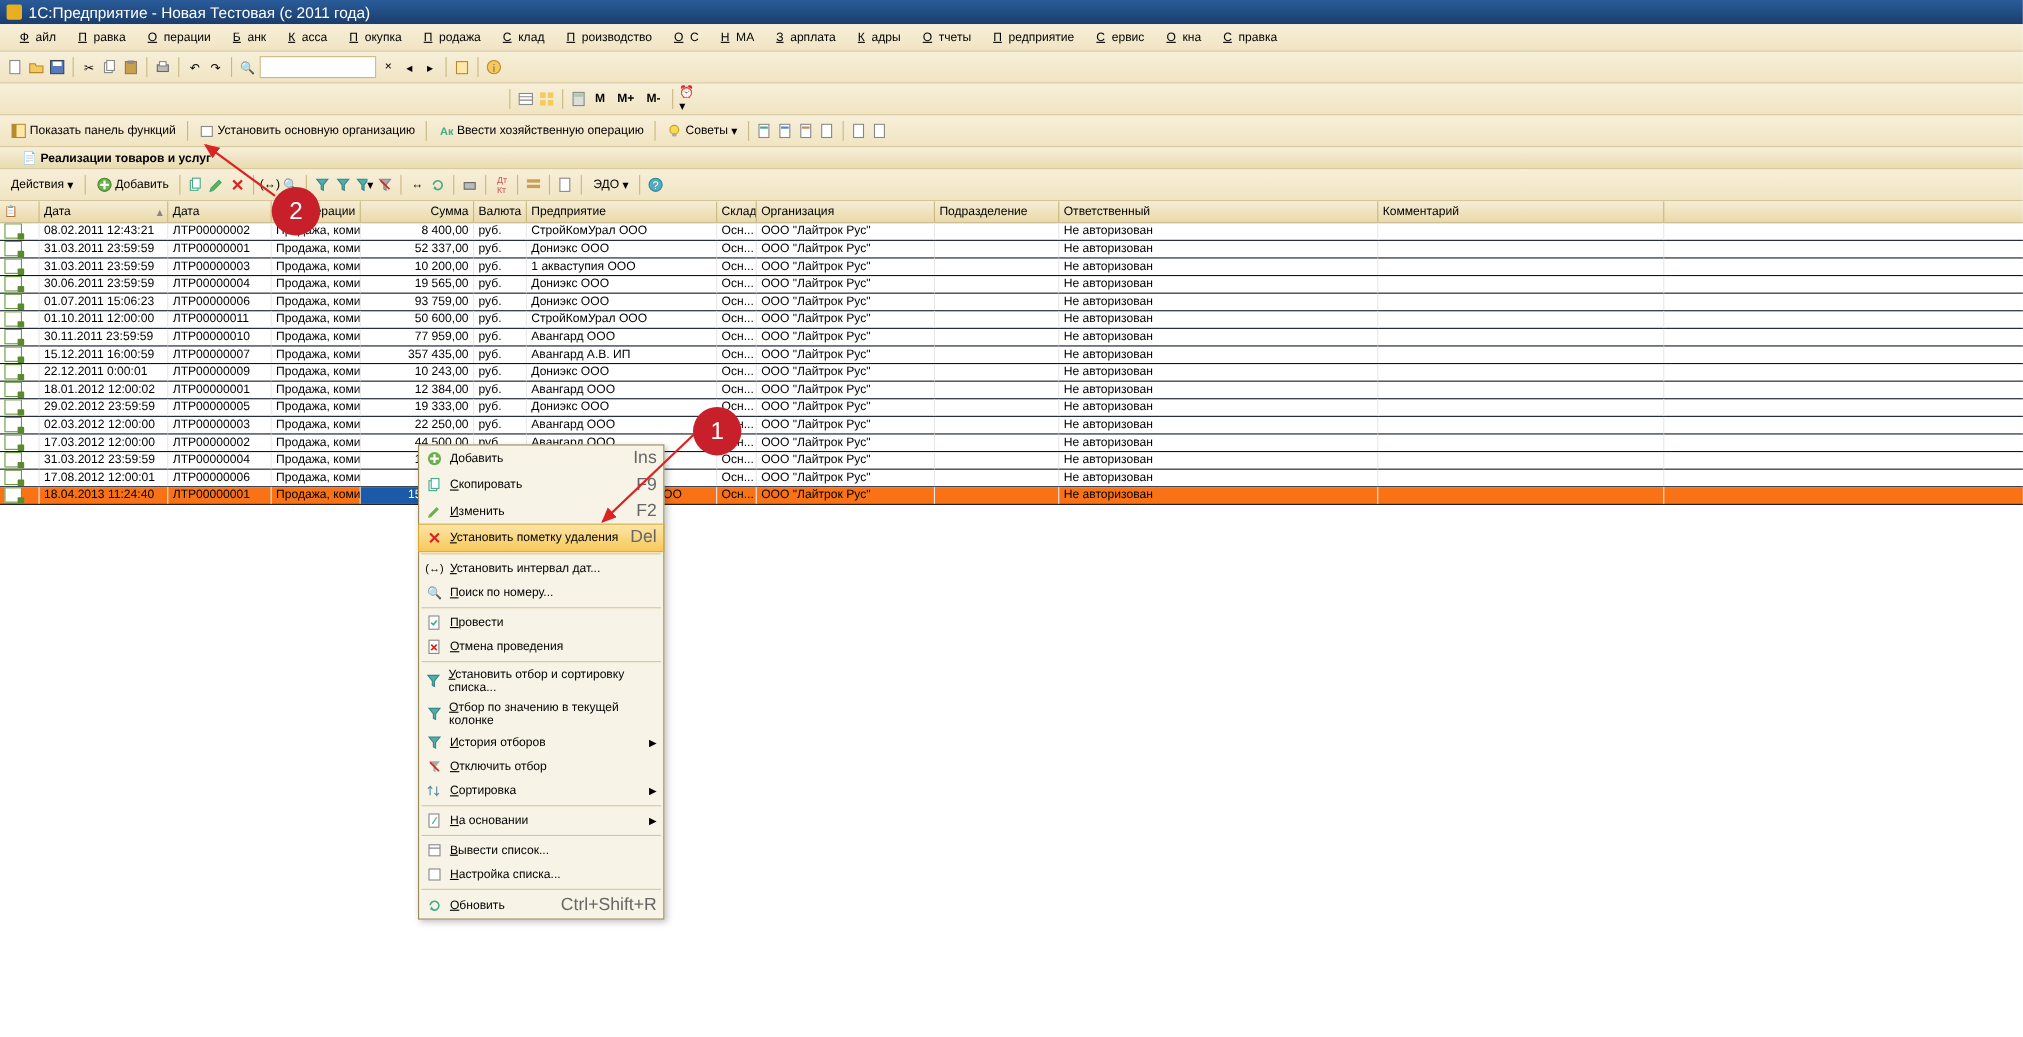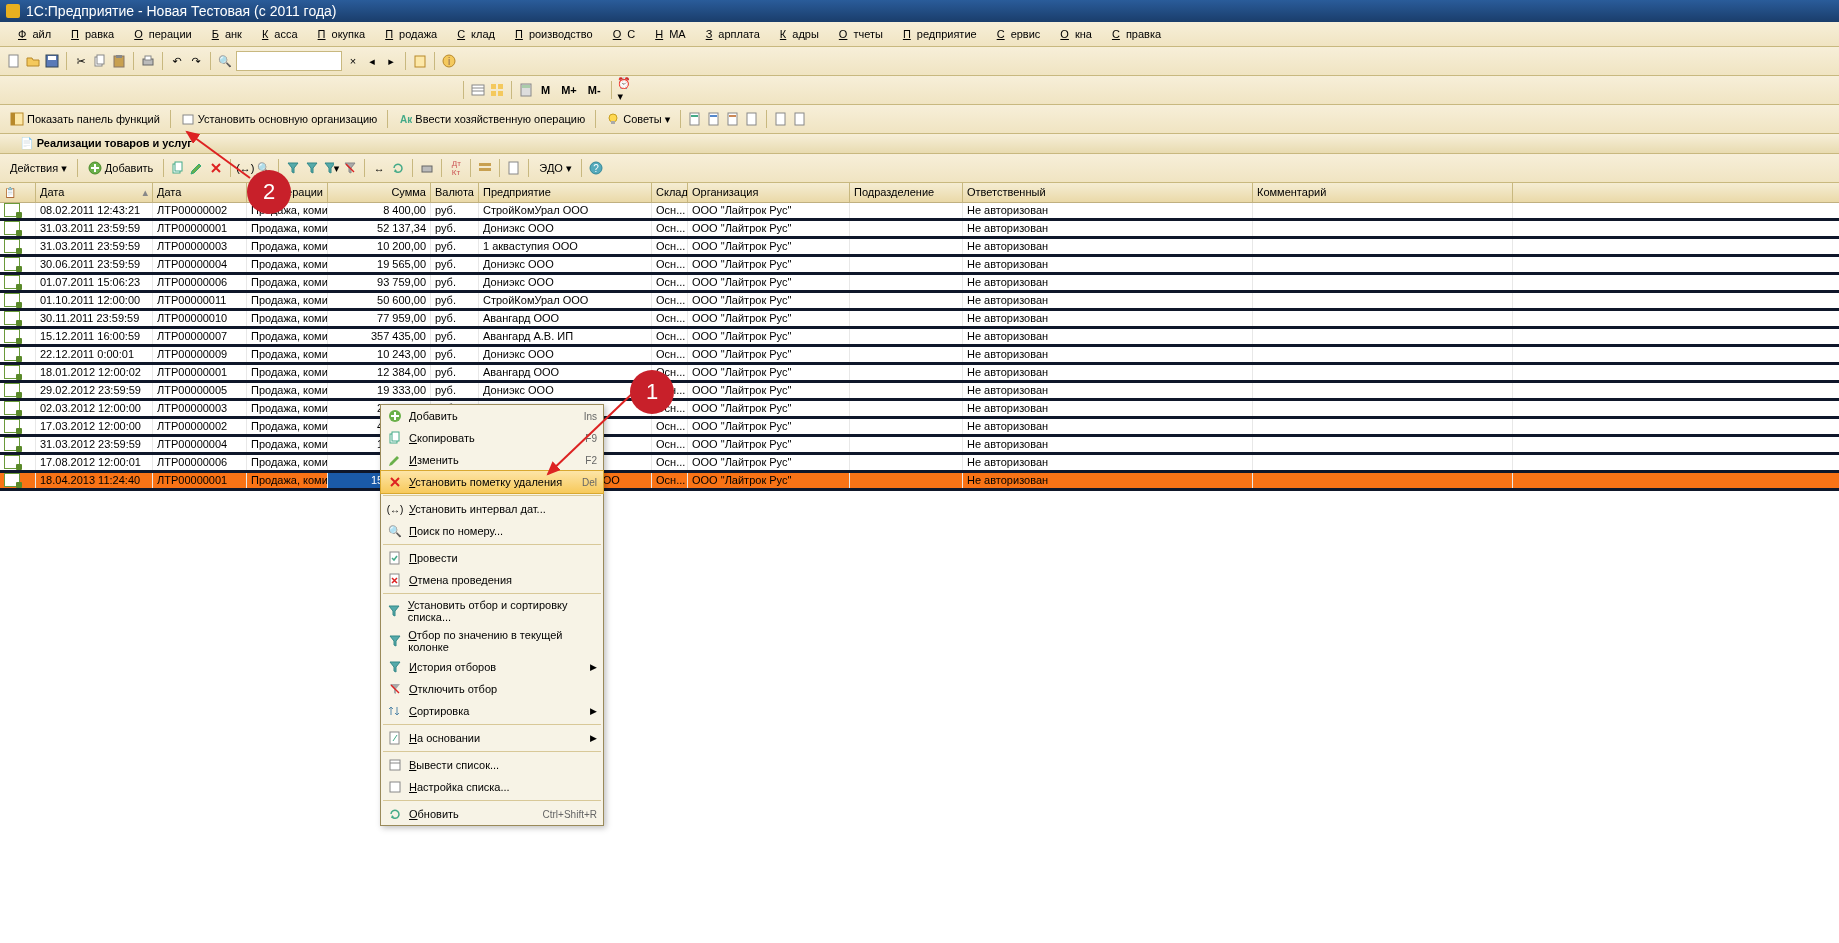--- a/index.html
+++ b/index.html
@@ -11,21 +11,21 @@
 .toolbar{background:linear-gradient(#f7efd9,#f0e4c2);border-bottom:1px solid #c8b87f;padding:3px 6px;display:flex;align-items:center;gap:3px;min-height:22px}
 .toolbar .sep{width:1px;height:18px;background:#c8b87f;margin:0 3px}
 .toolbar .ico{width:16px;height:16px;display:inline-flex;align-items:center;justify-content:center;cursor:pointer}
 .toolbar .txtbtn{padding:2px 4px;cursor:pointer;display:flex;align-items:center;gap:3px}
 .toolbar input{width:100px;border:1px solid #c8b87f;height:16px;font-size:11px}
 .doctab{background:linear-gradient(#f7efd9,#e8dbb0);border-bottom:1px solid #c8b87f;padding:3px 20px;font-weight:bold}
 .grid{position:relative}
 .gridhead{display:flex;background:linear-gradient(#f5edd4,#ead9a8);border-bottom:1px solid #c0b080}
 .gridhead .col{border-right:1px solid #c8b87f;padding:3px 4px;white-space:nowrap;overflow:hidden;box-sizing:border-box}
 .gridbody{}
-.row{display:flex;border-bottom:3px solid #0f172a;height:15px;}
+.row{display:flex;border-bottom:1px solid #0f172a;height:15px;}
 .row .cell{border-right:1px solid #e8e8e8;padding:0 4px;white-space:nowrap;overflow:hidden;box-sizing:border-box;height:15px;line-height:15px}
 .row.sel{background:#f97316}
 .row.sel .sumcell{background:#1a5aa8;color:#fff}
 .c-ico{width:36px}
 .c-date{width:117px}
 .c-num{width:94px}
 .c-op{width:81px}
 .c-sum{width:103px;text-align:right}
 .c-cur{width:48px}
 .c-kont{width:173px}
@@ -34,21 +34,21 @@
 .c-pod{width:113px}
 .c-resp{width:290px}
 .c-com{width:260px}
 .docico{width:14px;height:12px;background:#fff;border:1px solid #6a9a3a;display:inline-block;position:relative}
 .docico::after{content:'';position:absolute;right:-3px;bottom:-2px;width:6px;height:6px;background:#5a8a2a;border-radius:1px}
 .circle{position:absolute;width:44px;height:44px;border-radius:50%;background:#c8202a;color:#fff;display:flex;align-items:center;justify-content:center;font-size:22px;font-weight:normal;z-index:95}
 .ctxmenu{position:absolute;background:#f7f3e6;border:1px solid #9a8a5a;box-shadow:2px 2px 6px rgba(0,0,0,0.25);z-index:80;width:222px}
 .ctxmenu .mi{display:flex;align-items:center;padding:3px 6px;gap:6px;cursor:default;position:relative}
 .ctxmenu .mi.hl{background:linear-gradient(#fde5a8,#f7c95a);border:1px solid #d8a830;margin:-1px}
 .ctxmenu .mi .mico{width:16px;height:16px;display:inline-flex;align-items:center;justify-content:center}
-.ctxmenu .mi .shortcut{margin-left:auto;color:#666;font-size:10px}
+.ctxmenu .mi .shortcut{margin-left:auto;color:#666;font-size:16px}
 .ctxmenu .mi .sub{margin-left:auto;font-size:9px}
 .ctxmenu .msep{height:1px;background:#d8c898;margin:2px 2px}
 svg{display:block}
 </style>
 </head>
 <body>
 
 <div class="titlebar">
   <span class="logo"></span>
   <span>1С:Предприятие - Новая Тестовая (с 2011 года)</span>
@@ -352,21 +352,21 @@
         <div class="cell c-org">ООО "Лайтрок Рус"</div>
         <div class="cell c-pod"></div>
         <div class="cell c-resp">Не авторизован</div>
         <div class="cell c-com"></div>
       </div>
       <div class="row">
         <div class="cell c-ico"><span class="docico"></span></div>
         <div class="cell c-date">31.03.2011 23:59:59</div>
         <div class="cell c-num">ЛТР00000001</div>
         <div class="cell c-op">Продажа, комис...</div>
-        <div class="cell c-sum">52 137,34</div>
+        <div class="cell c-sum">52 337,00</div>
         <div class="cell c-cur">руб.</div>
         <div class="cell c-kont">Дониэкс ООО</div>
         <div class="cell c-skl">Осн...</div>
         <div class="cell c-org">ООО "Лайтрок Рус"</div>
         <div class="cell c-pod"></div>
         <div class="cell c-resp">Не авторизован</div>
         <div class="cell c-com"></div>
       </div>
       <div class="row">
         <div class="cell c-ico"><span class="docico"></span></div>

